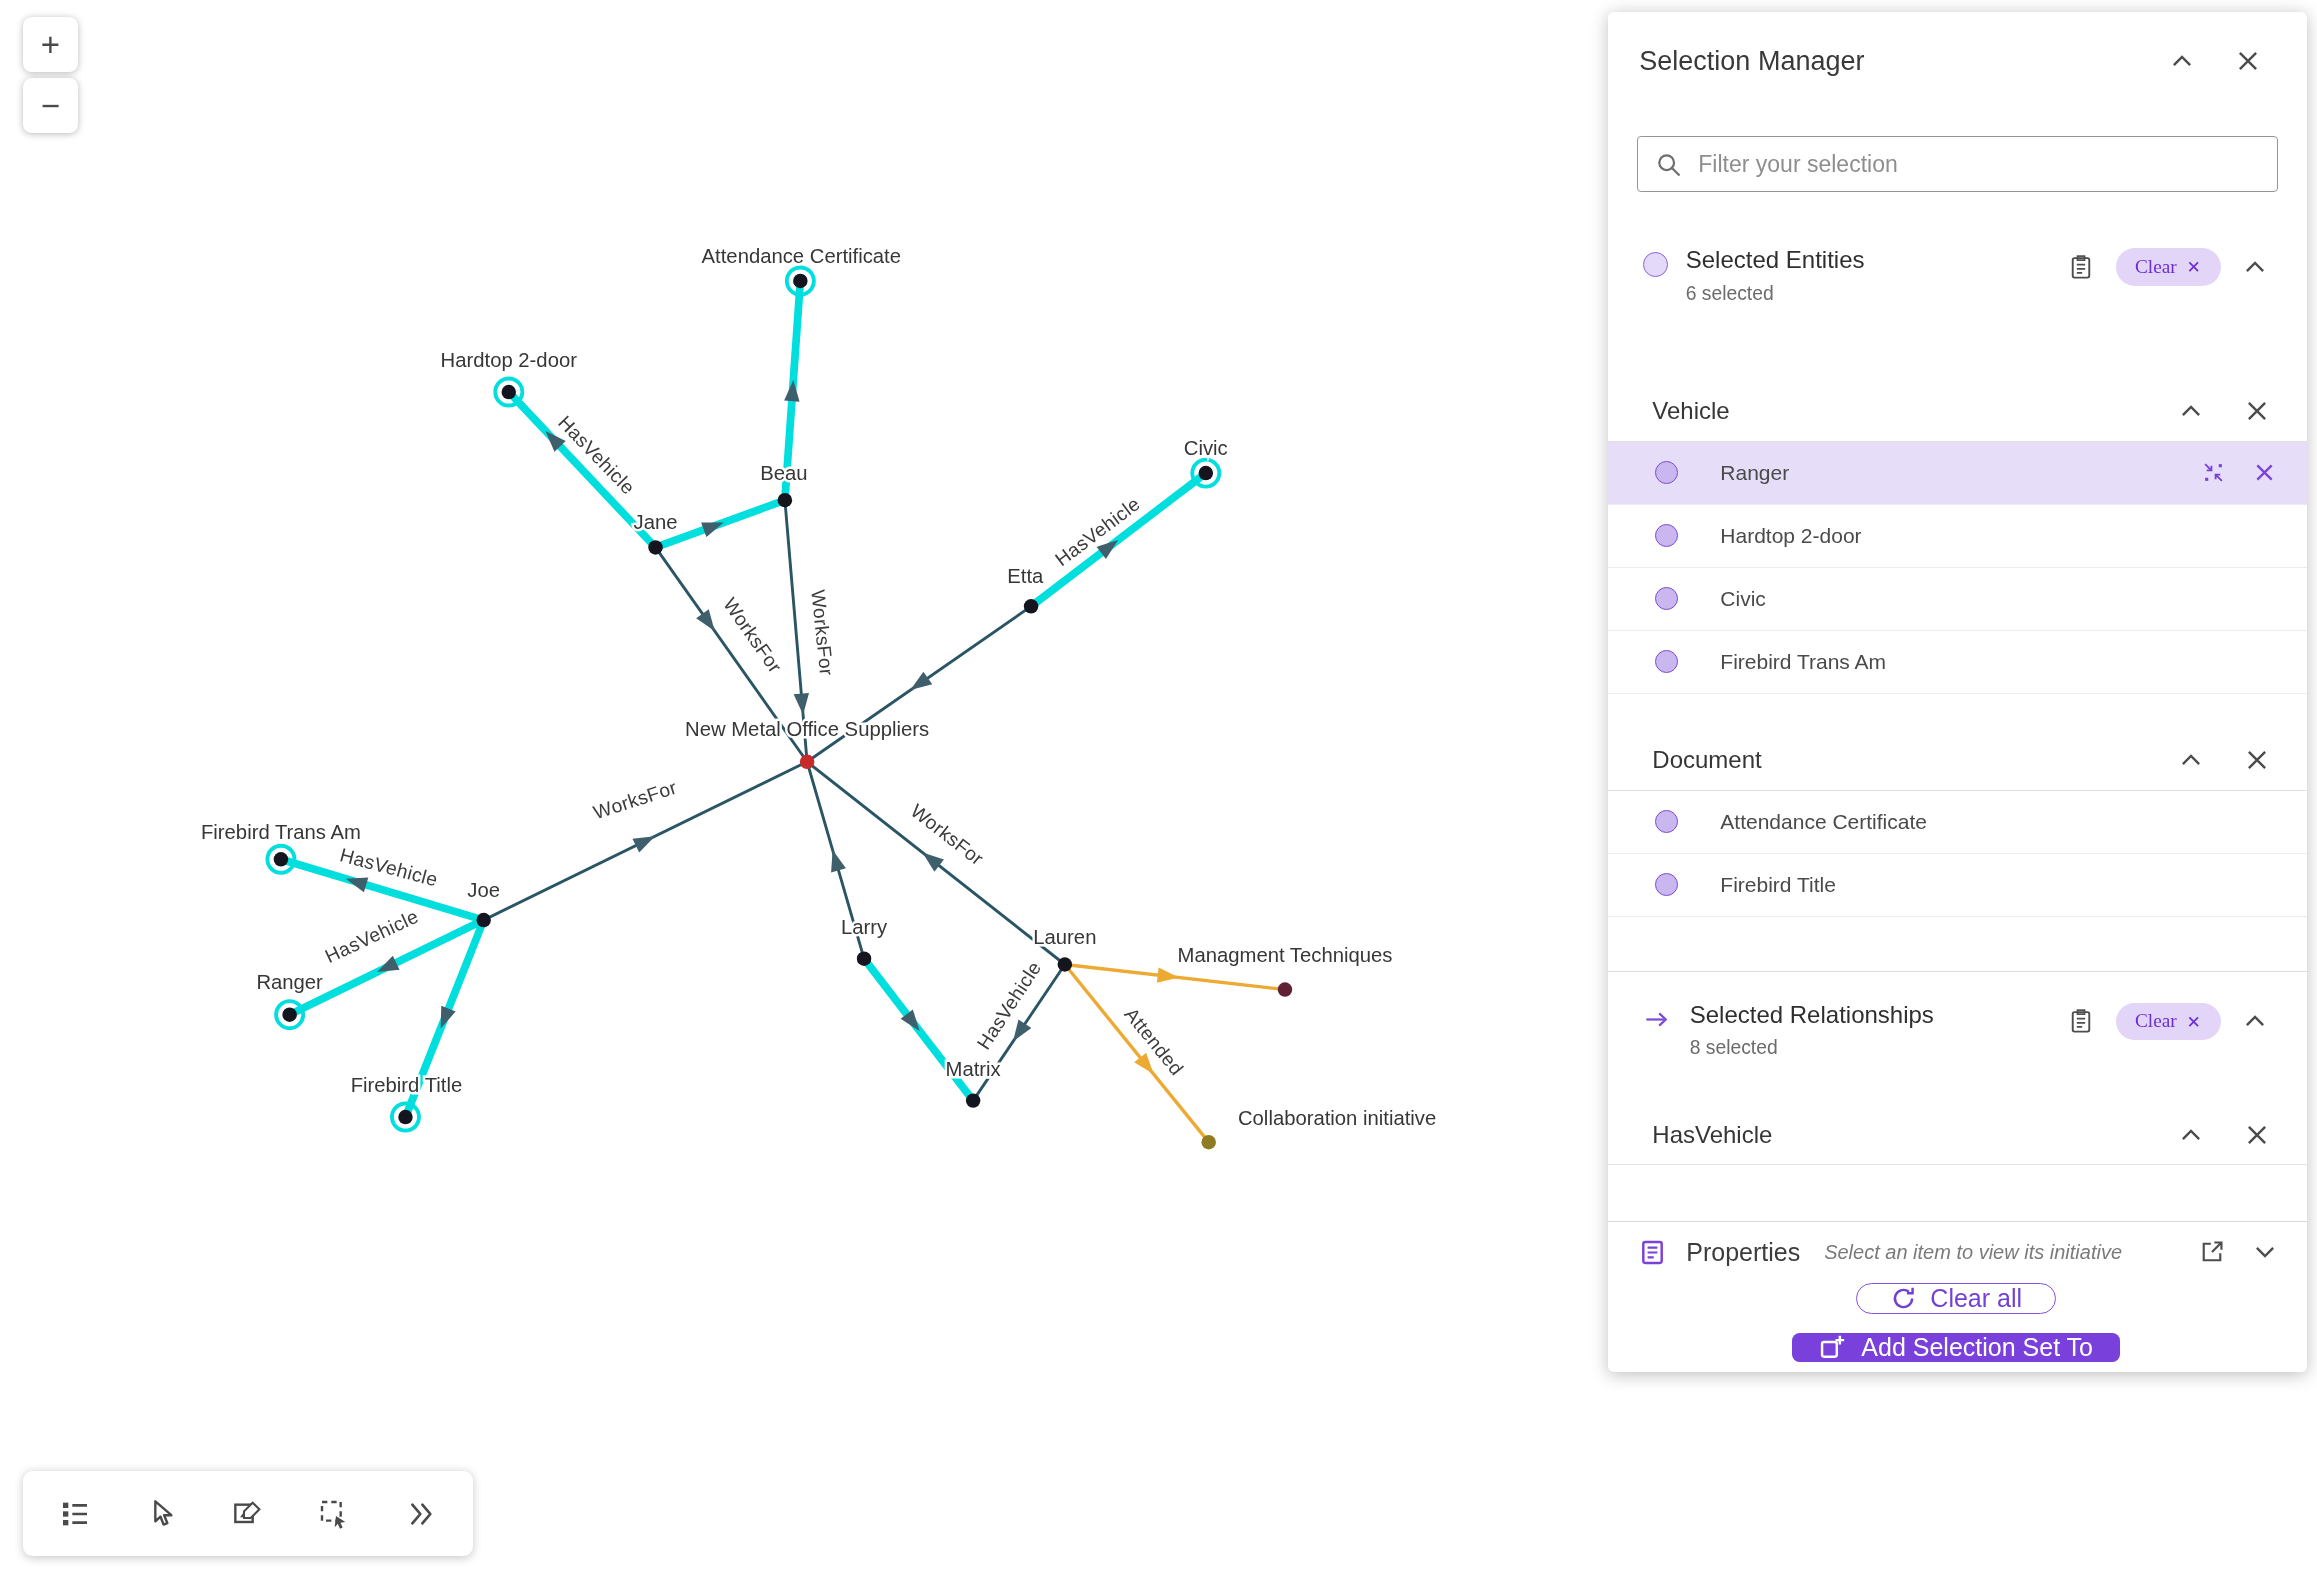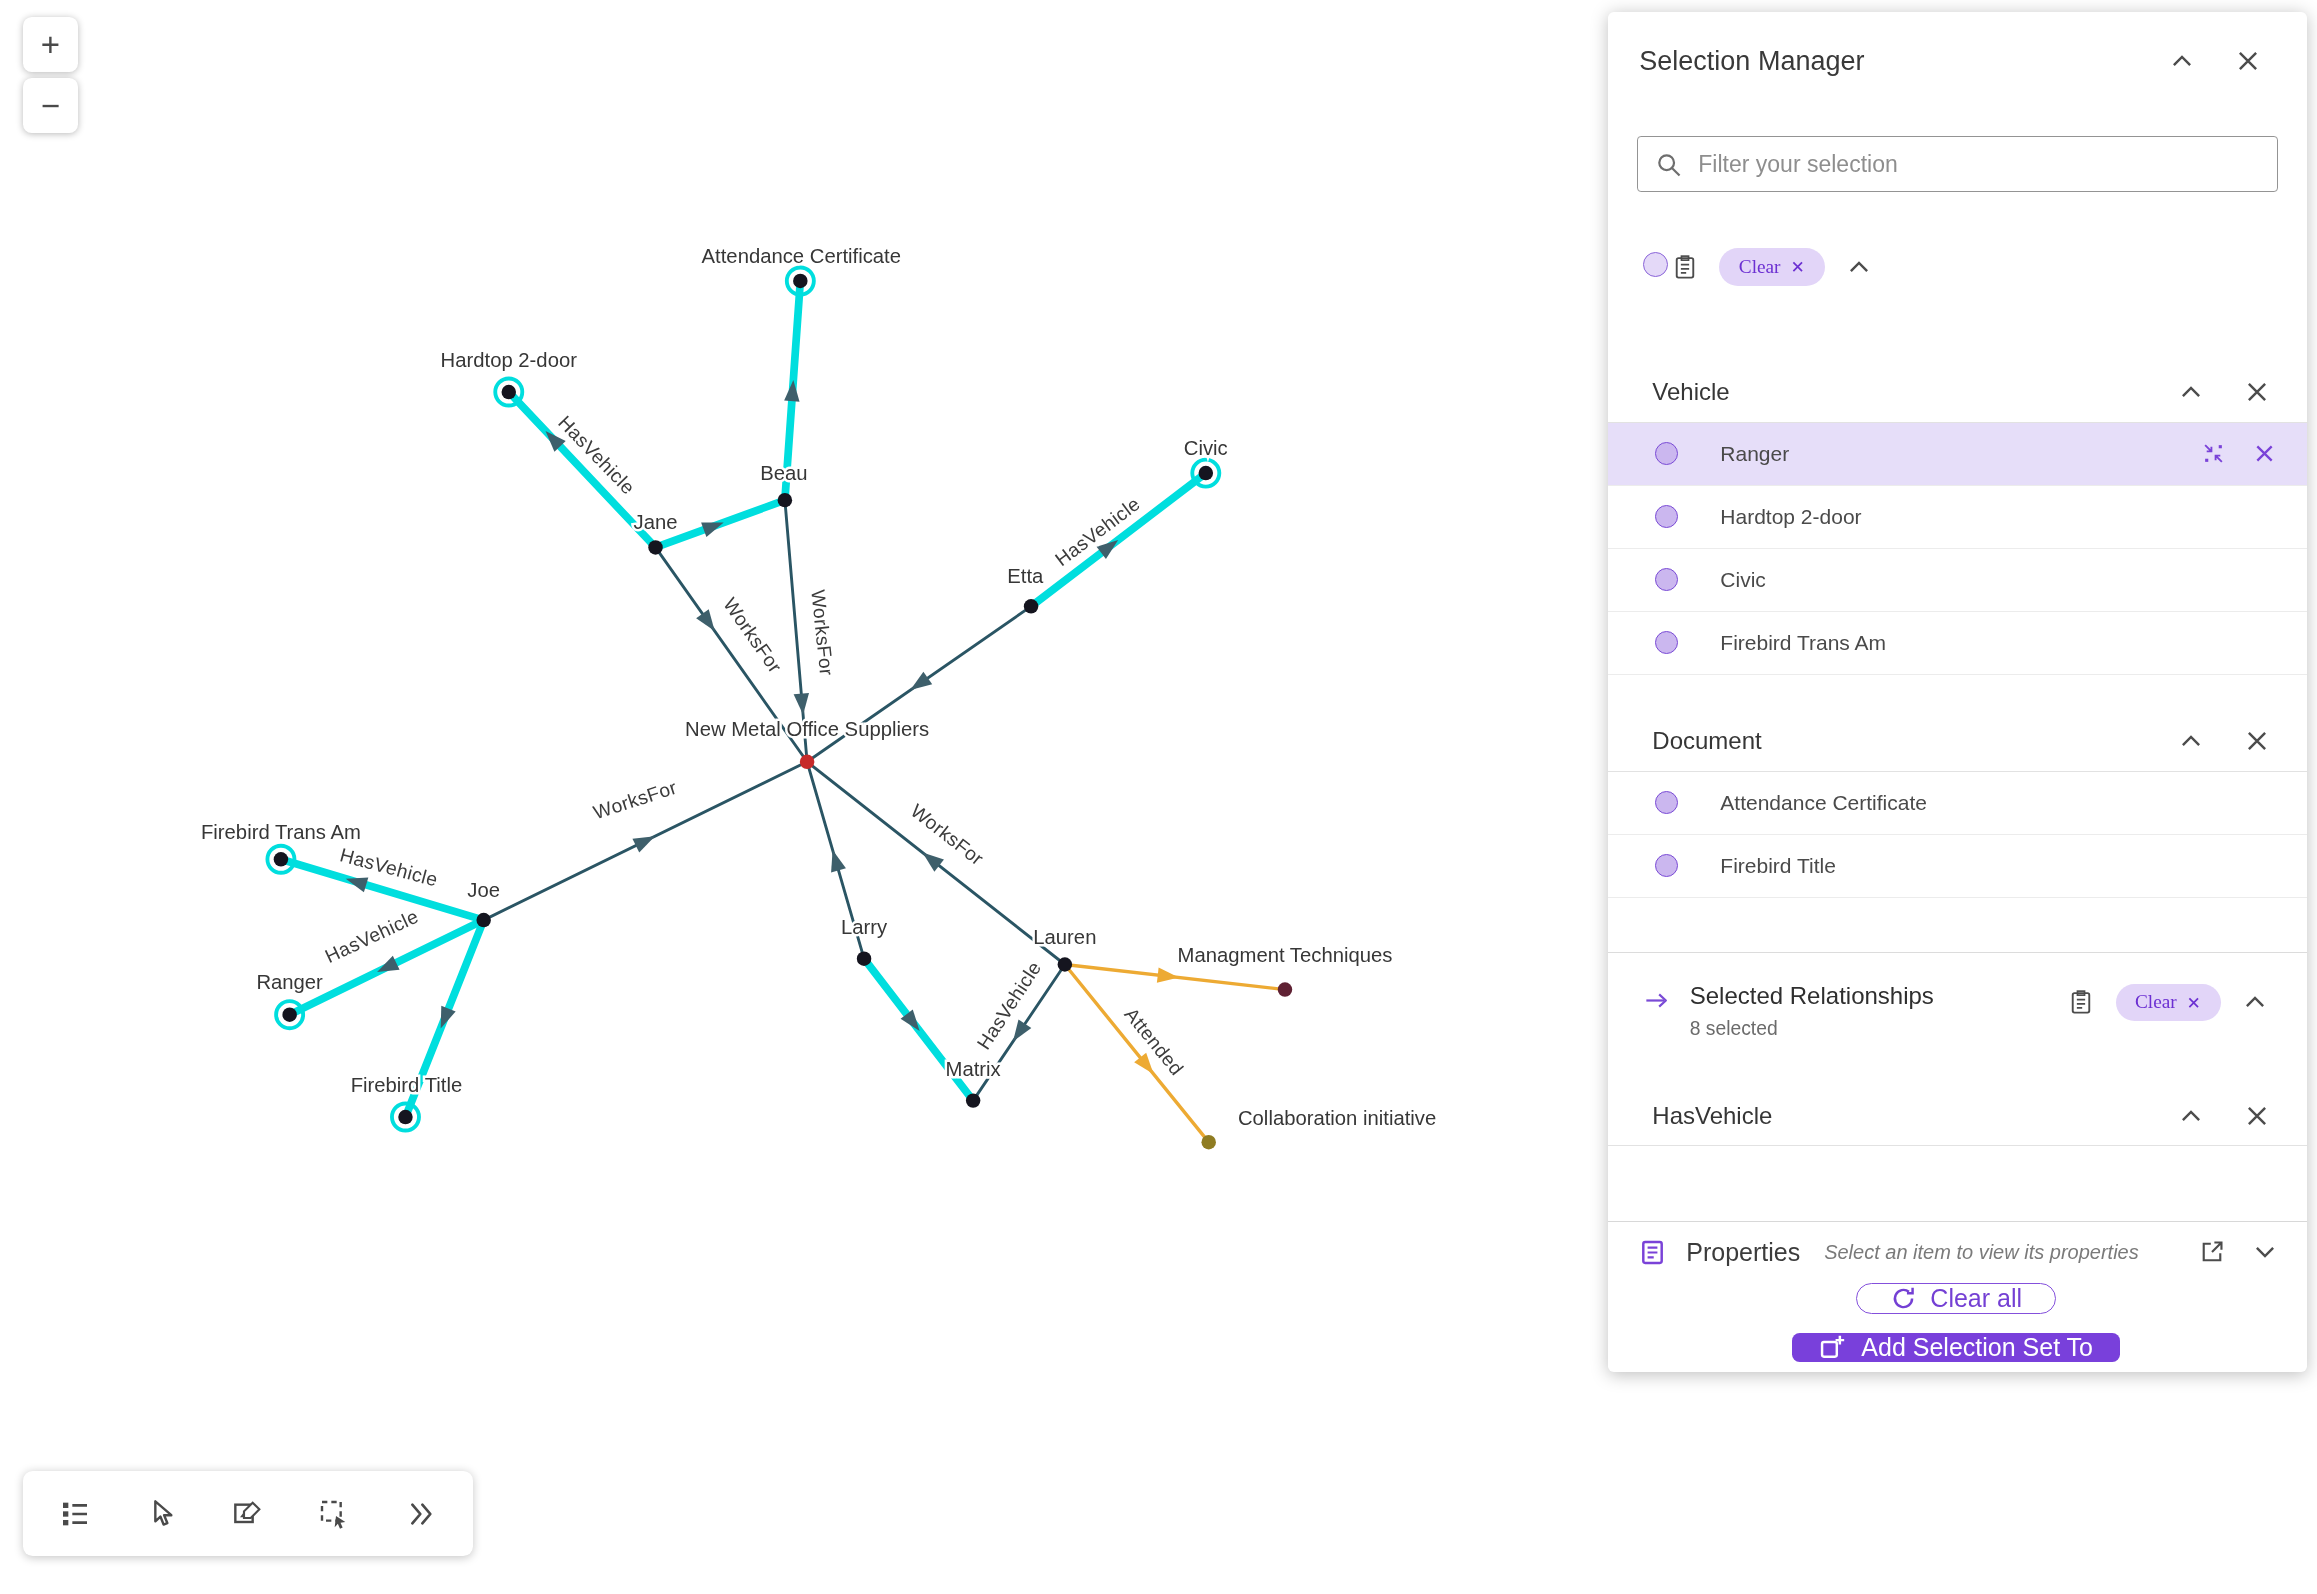--- a/index.html
+++ b/index.html
@@ -245,20 +245,24 @@
         <circle cx="9.5" cy="9.5" r="6" stroke="currentColor" stroke-width="1.8"></circle>
         <path d="M14 14l6 6" stroke="currentColor" stroke-width="1.8"></path>
       </svg>
     <input class="search-input" type="text" placeholder="Filter your selection" style="">
   </div>
 
   <div class="panel-scroll">
 
     <div class="section-head">
       <span class="section-dot"></span>
+      <div class="section-text">
+        <div class="section-title">Selected Entities</div>
+        <div class="section-count">6 selected</div>
+      </div>
       <div class="section-actions">
         <button class="icon-btn">
           <svg viewBox="0 0 22 22" fill="none">
               <rect x="4" y="3.5" width="14" height="16.5" rx="1.5" stroke="currentColor" stroke-width="1.6"></rect>
               <rect x="8" y="1.8" width="6" height="3.4" stroke="currentColor" stroke-width="1.4"></rect>
               <path d="M7.5 9h7M7.5 12.5h7M7.5 16h4.5" stroke="currentColor" stroke-width="1.5"></path>
             </svg>
         </button>
         <button class="clear-pill">
           <span>Clear</span>
@@ -391,21 +395,21 @@
     </div>
 
   </div>
 
   <div class="properties-row">
     <svg class="prop-icon" viewBox="0 0 22 22" fill="none">
         <rect x="3.5" y="2.5" width="15" height="17" rx="1.5" stroke="currentColor" stroke-width="2"></rect>
         <path d="M7 7h8M7 11h8M7 15h5" stroke="currentColor" stroke-width="1.8"></path>
       </svg>
     <span class="prop-title">Properties</span>
-    <span class="prop-hint">Select an item to view its properties</span>
+    <span class="prop-hint">Select an item to view its initiative</span>
     <button class="icon-btn">
       <svg viewBox="0 0 22 22" fill="none">
           <path d="M10 4H4v14h14v-6" stroke="currentColor" stroke-width="1.8"></path>
           <path d="M13 3h6v6M19 3l-8 8" stroke="currentColor" stroke-width="1.8"></path>
         </svg>
     </button>
     <button class="icon-btn">
       <svg viewBox="0 0 16 16" fill="none">
           <path d="M3 5.5l5 5 5-5" stroke="currentColor" stroke-width="1.5"></path>
         </svg>

